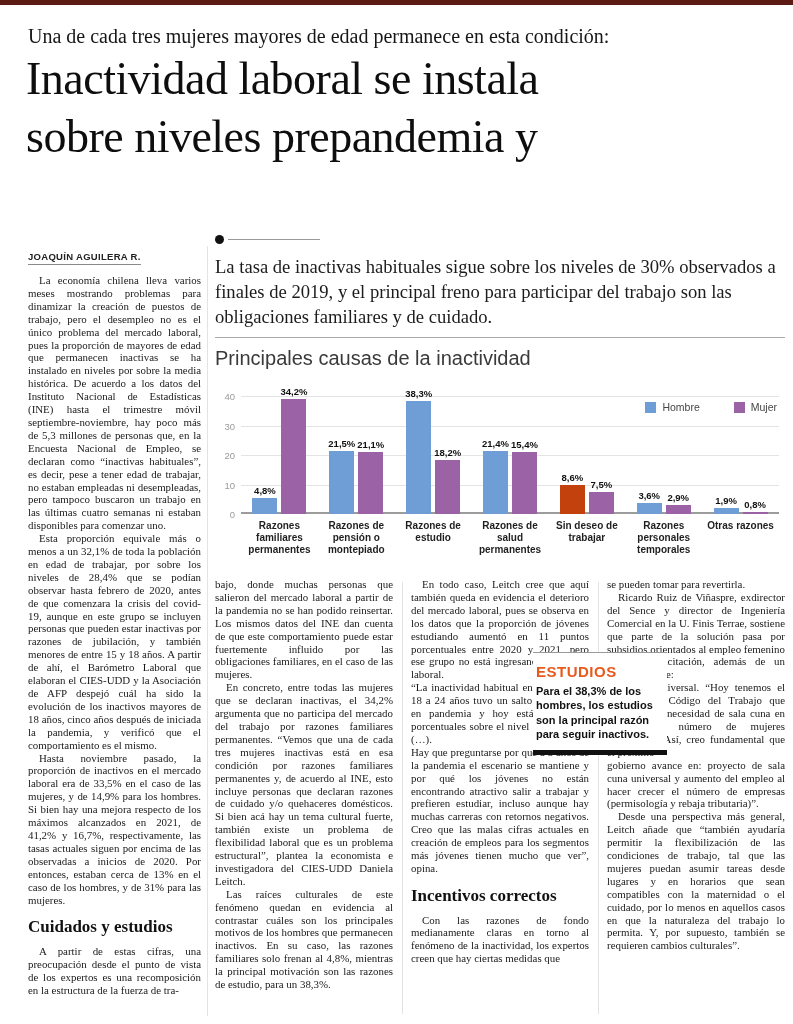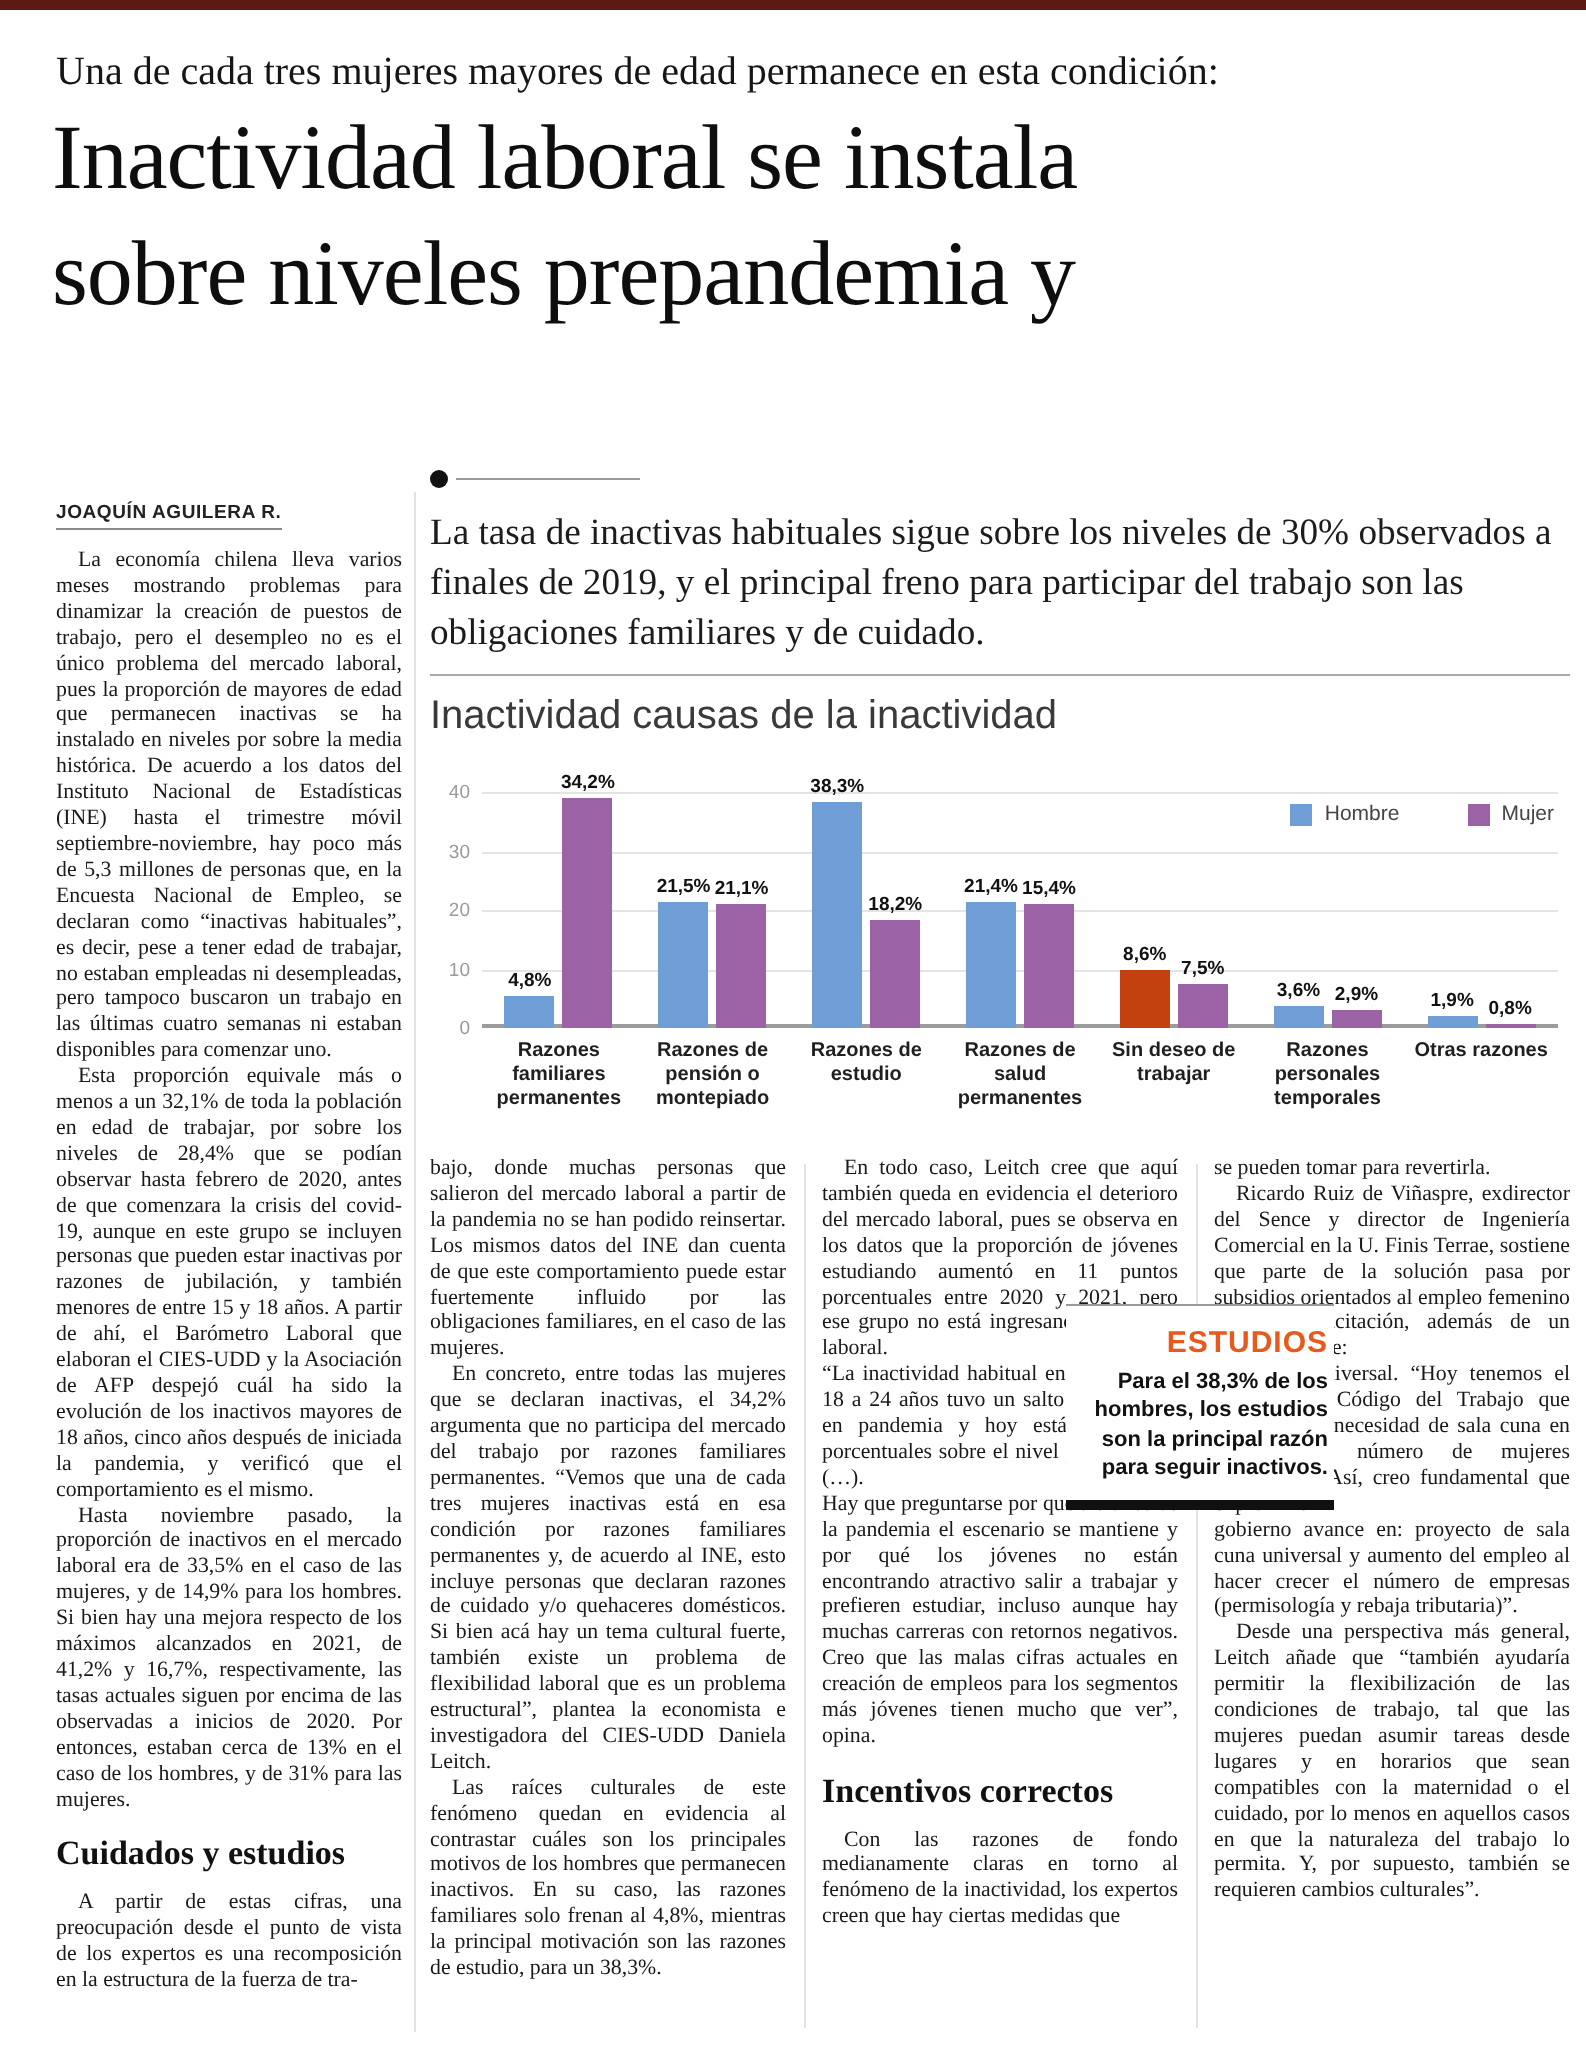--- a/index.html
+++ b/index.html
@@ -55,21 +55,21 @@
   .narrow-left{display:block;margin-left:62px;}
   .vdiv{position:absolute;width:1px;background:#e3e3e3;}
   #vd1{left:207px;top:246px;bottom:8px;}
   .vd-in{top:4px;bottom:10px;}
   #vd2{left:187px;}
   #vd3{left:383px;}
 
   
   .pullquote{position:absolute;left:318px;top:74px;width:128px;background:#fff;
              border-top:1px solid #9a9a9a;border-bottom:5px solid #101010;
-             padding:10px 3px 9px;text-align:right;
+             padding:10px 3px 9px;text-align:left;
              font-family:"Liberation Sans","DejaVu Sans",sans-serif;}
   .pq-label{font-weight:bold;font-size:15px;letter-spacing:.5px;color:#e8591c;margin-bottom:4px;}
   .pq-text{font-weight:bold;font-size:11px;line-height:1.3;color:#111;}
 </style>
 </head>
 <body>
 
 <div class="page">
   <div class="topbar"></div>
 
@@ -91,21 +91,21 @@
 
   <div class="lead-block">
     <div class="lead-deco">
       <span class="lead-dot"></span>
       <span class="lead-line"></span>
     </div>
     <p class="lead">La tasa de inactivas habituales sigue sobre los niveles de 30% observados a finales de 2019, y el principal freno para participar del trabajo son las obligaciones familiares y de cuidado.</p>
   </div>
 
   <div class="chart-panel">
-    <div class="chart-title">Inactividad causas de la inactividad</div>
+    <div class="chart-title">Principales causas de la inactividad</div>
     <div class="plot">
         <div class="grid base" style="top: 116px;"></div>
         <div class="ytick" style="top: 113px;">0</div>
         <div class="grid" style="top: 88.5px;"></div>
         <div class="ytick" style="top: 83.5px;">10</div>
         <div class="grid" style="top: 59px;"></div>
         <div class="ytick" style="top: 54px;">20</div>
         <div class="grid" style="top: 29.5px;"></div>
         <div class="ytick" style="top: 24.5px;">30</div>
         <div class="grid" style="top: 0px;"></div>

